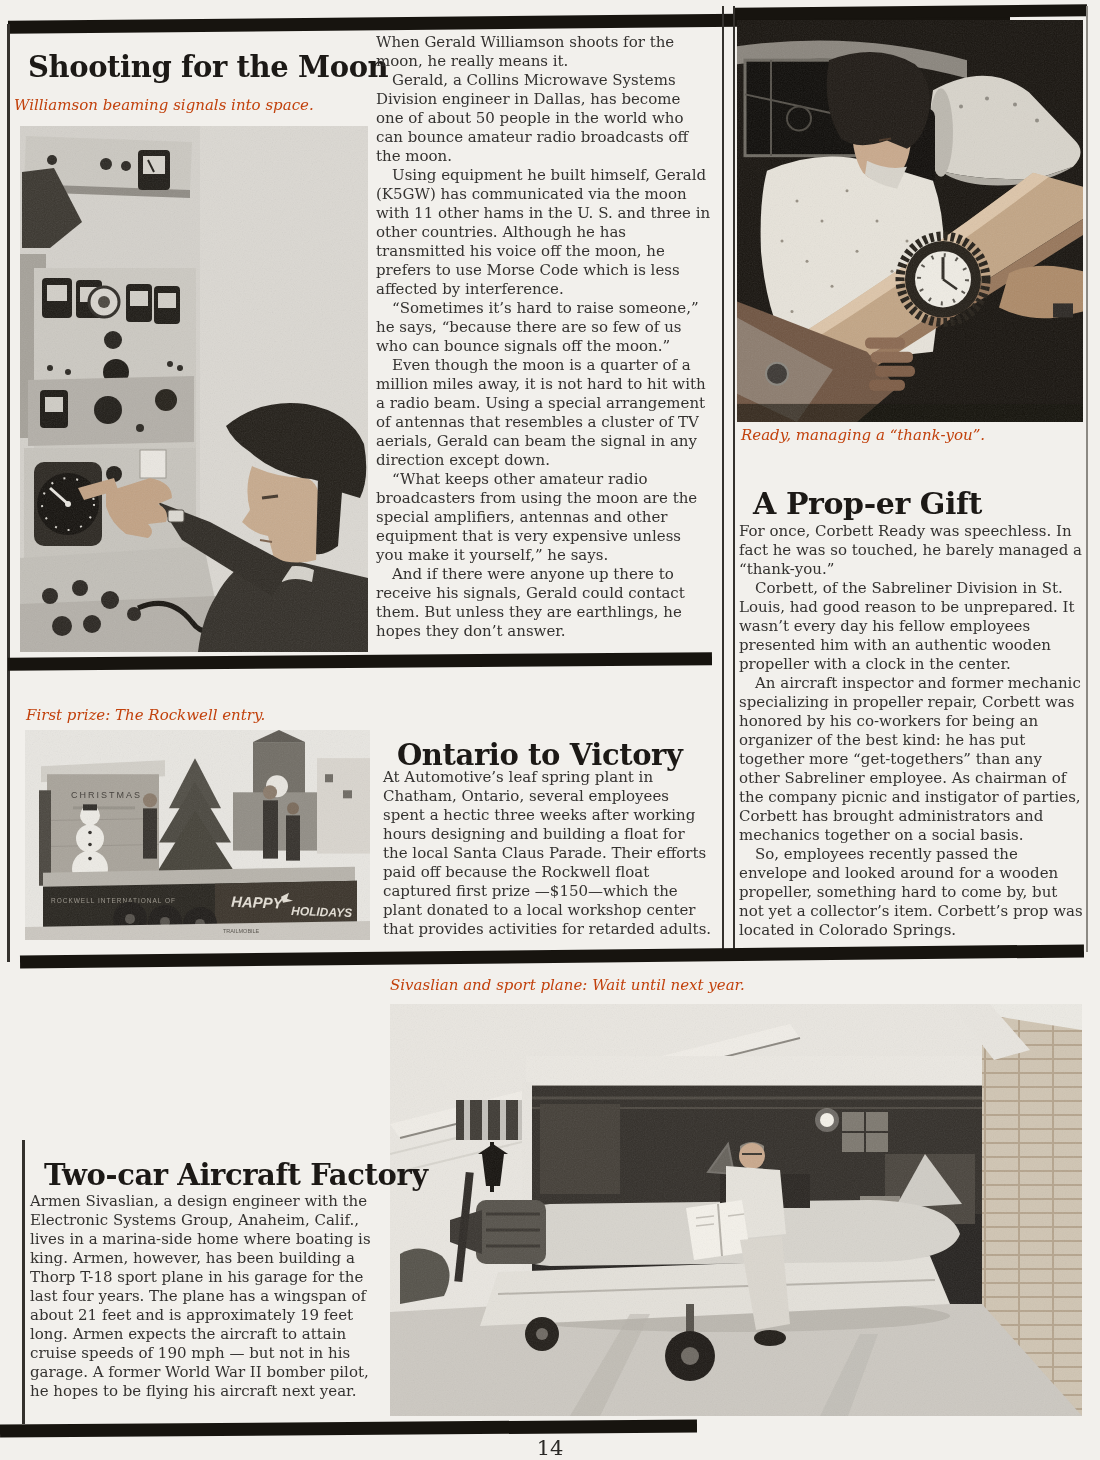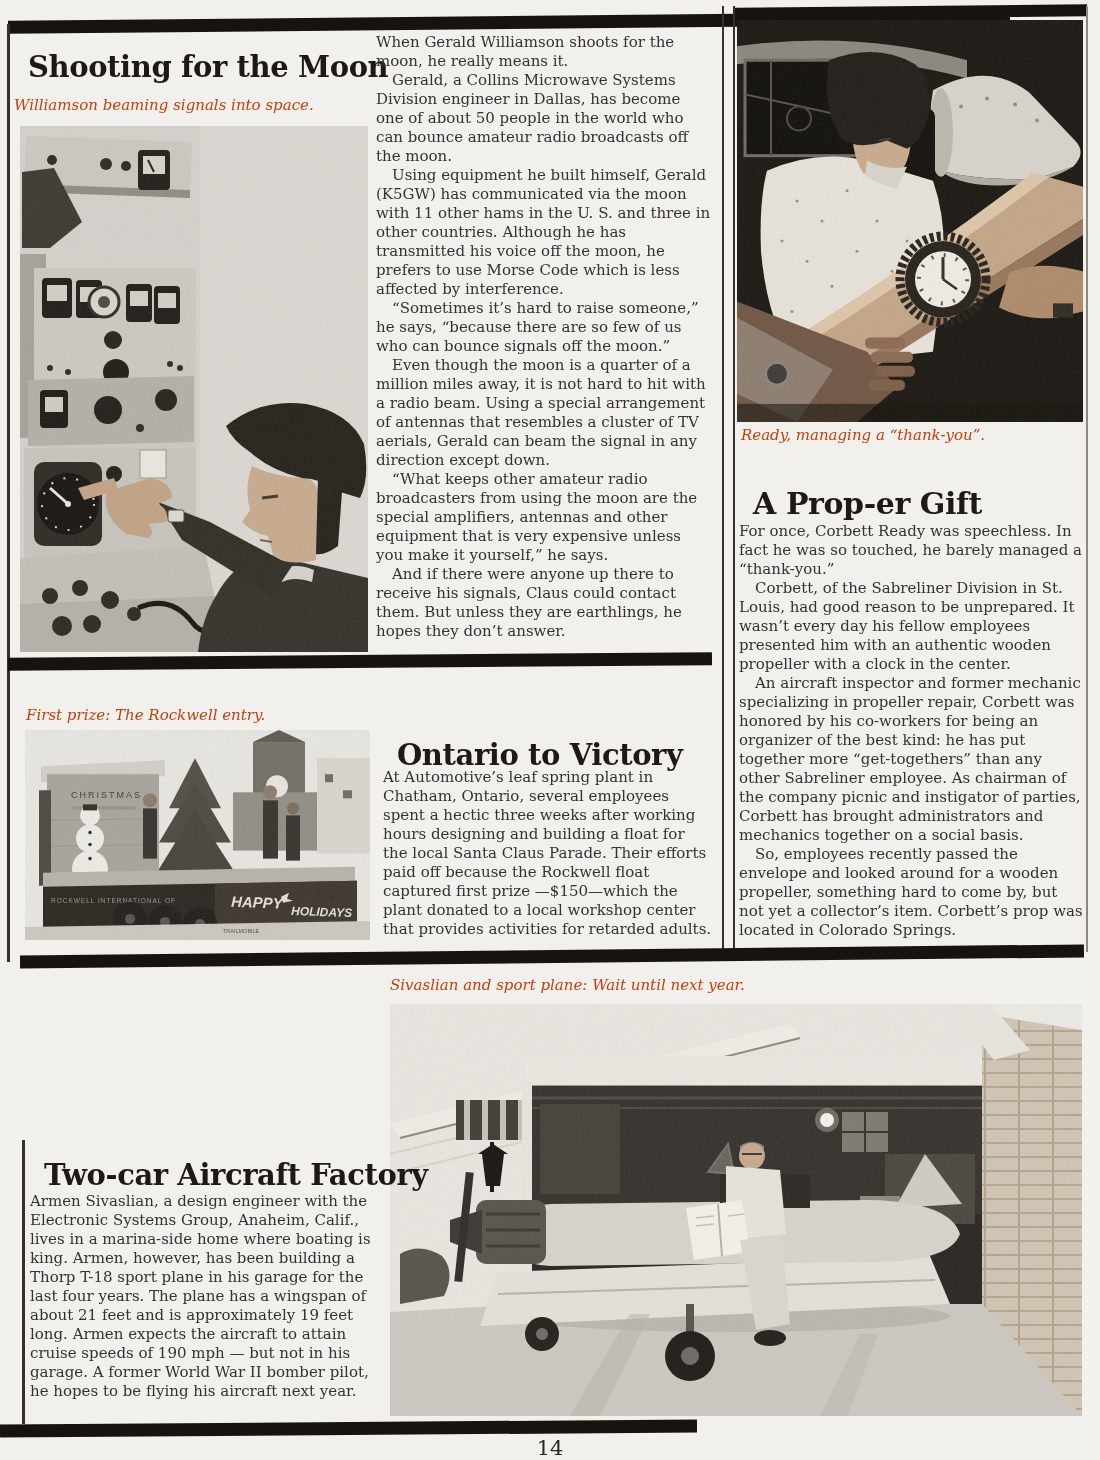--- a/index.html
+++ b/index.html
@@ -124,21 +124,21 @@
     </svg>
   </div>
 
   <div class="col" style="left:376px;top:33px;width:336px;">
     <p class="lead">When Gerald Williamson shoots for the moon, he really means it.</p>
     <p>Gerald, a Collins Microwave Systems Division engineer in Dallas, has become one of about 50 people in the world who can bounce amateur radio broadcasts off the moon.</p>
     <p>Using equipment he built himself, Gerald (K5GW) has communicated via the moon with 11 other hams in the U. S. and three in other countries. Although he has transmitted his voice off the moon, he prefers to use Morse Code which is less affected by interference.</p>
     <p>“Sometimes it’s hard to raise someone,” he says, “because there are so few of us who can bounce signals off the moon.”</p>
     <p>Even though the moon is a quarter of a million miles away, it is not hard to hit with a radio beam. Using a special arrangement of antennas that resembles a cluster of TV aerials, Gerald can beam the signal in any direction except down.</p>
     <p>“What keeps other amateur radio broadcasters from using the moon are the special amplifiers, antennas and other equipment that is very expensive unless you make it yourself,” he says.</p>
-    <p>And if there were anyone up there to receive his signals, Claus could contact them. But unless they are earthlings, he hopes they don’t answer.</p>
+    <p>And if there were anyone up there to receive his signals, Gerald could contact them. But unless they are earthlings, he hopes they don’t answer.</p>
   </div>
 
   <div class="caption" style="left:26px;top:706px;">First prize: The Rockwell entry.</div>
   <div class="photo" style="left:25px;top:730px;width:345px;height:210px;">
     <svg viewBox="0 0 345 209" preserveAspectRatio="none">
       <defs>
         <filter id="g2">
             <feTurbulence type="fractalNoise" baseFrequency="0.9" numOctaves="2" stitchTiles="stitch"></feTurbulence>
             <feColorMatrix type="saturate" values="0"></feColorMatrix>
           </filter>

